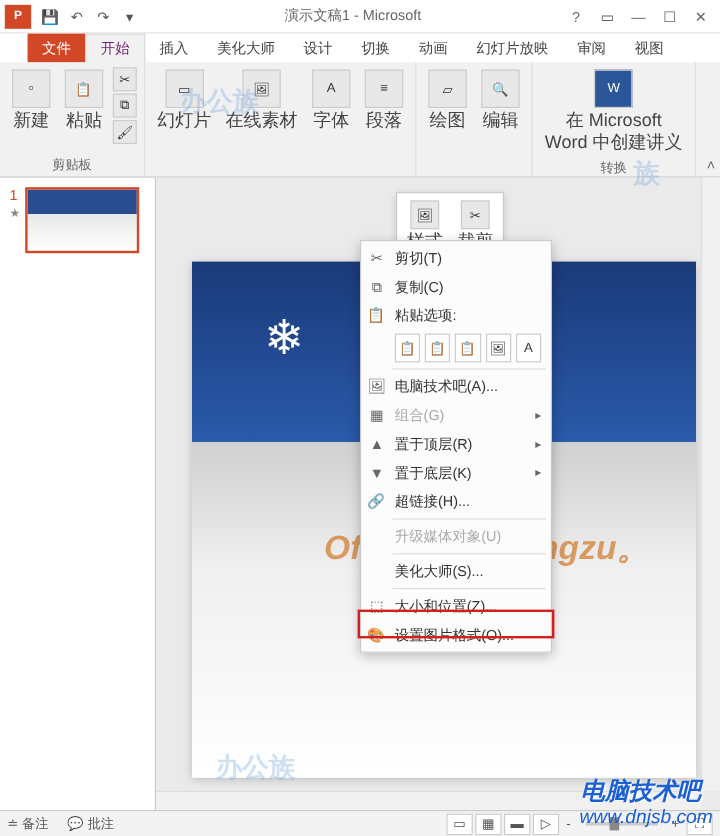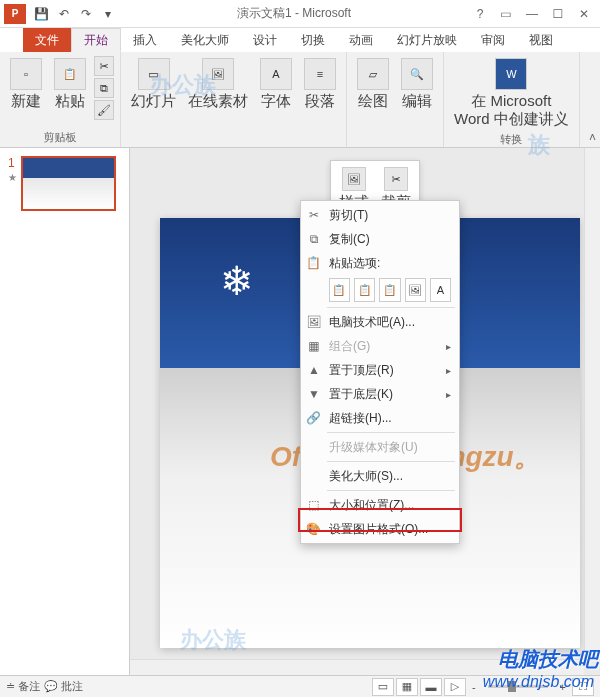--- a/index.html
+++ b/index.html
@@ -58,27 +58,27 @@
   .cm-icon { width: 18px; height: 18px; display: flex; align-items: center; justify-content: center; color: #666; font-size: 12px; }
   .cm-label { flex: 1; font-size: 12px; }
   .cm-arrow { color: #666; font-size: 10px; }
   .cm-sep { height: 1px; background: #ddd; margin: 2px 4px 2px 26px; }
   .paste-opts { display: flex; gap: 4px; padding: 3px 8px 3px 28px; }
   .paste-opts span { width: 24px; height: 24px; border: 1px solid #ccc; background: #fff; display: flex; align-items: center; justify-content: center; font-size: 11px; cursor: pointer; }
   .cm-highlight { position: absolute; left: 298px; top: 508px; width: 164px; height: 24px; border: 2px solid #d02020; pointer-events: none; }
   
   
   .statusbar { position: absolute; bottom: 0; left: 0; right: 0; height: 22px; background: #f3f3f3; border-top: 1px solid #ccc; display: flex; align-items: center; font-size: 11px; color: #555; }
-  .sb-left { display: flex; gap: 4px; padding-left: 6px; align-items: flex-end; }
+  .sb-left { display: flex; gap: 16px; padding-left: 6px; align-items: flex-end; }
   .sb-right { margin-left: auto; display: flex; align-items: center; gap: 2px; padding-right: 6px; }
   .sb-btn { width: 22px; height: 18px; border: 1px solid #ccc; background: #fff; display: flex; align-items: center; justify-content: center; cursor: pointer; }
   .zoom-slider { width: 60px; height: 3px; background: #ccc; position: relative; margin: 0 6px; }
   .zoom-thumb { position: absolute; left: 20px; top: -4px; width: 8px; height: 11px; background: #888; }
   
-  .site-watermark { position: absolute; right: 2px; bottom: 24px; color: #1a5fd6; font-style: italic; font-weight: bold; font-size: 20px; text-shadow: 1px 1px 2px #fff; }
+  .site-watermark { position: absolute; right: 16px; bottom: 24px; color: #1a5fd6; font-style: italic; font-weight: bold; font-size: 20px; text-shadow: 1px 1px 2px #fff; }
   .site-url { position: absolute; right: 6px; bottom: 6px; color: #1a5fd6; font-style: italic; font-size: 16px; }
   .bg-watermark { position: absolute; color: rgba(120,170,220,0.35); font-size: 22px; font-weight: bold; pointer-events:none; }
 </style>
 </head>
 <body>
 
 <div class="titlebar">
   <div class="app-icon">P</div>
   <div class="qat">
     <span>💾</span>

